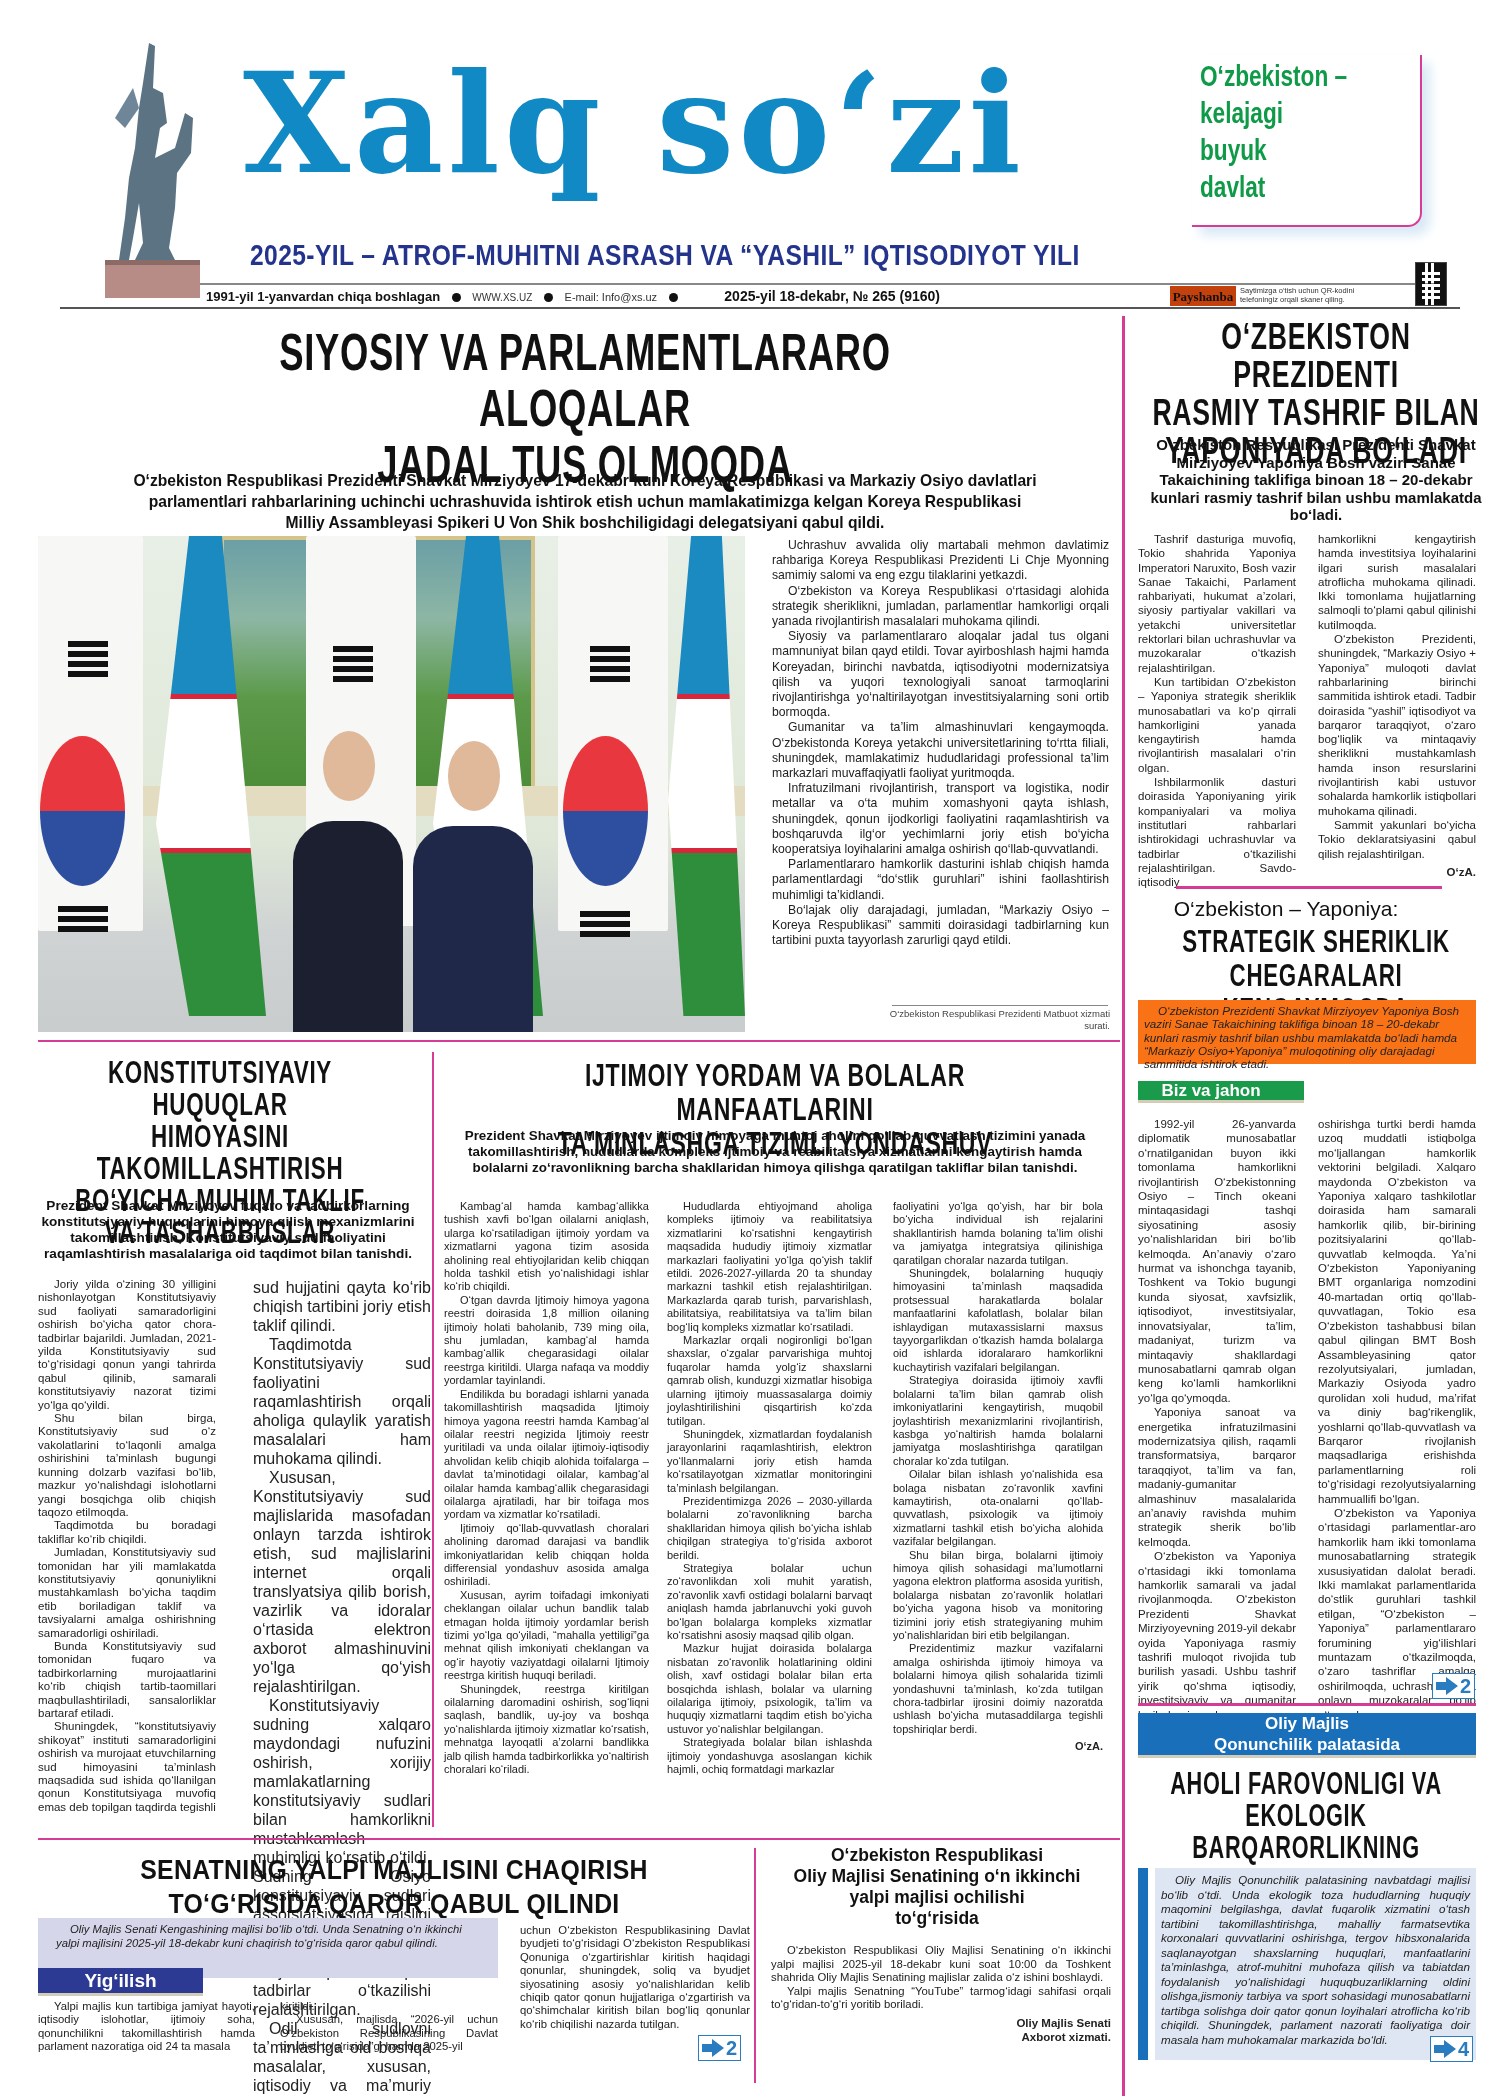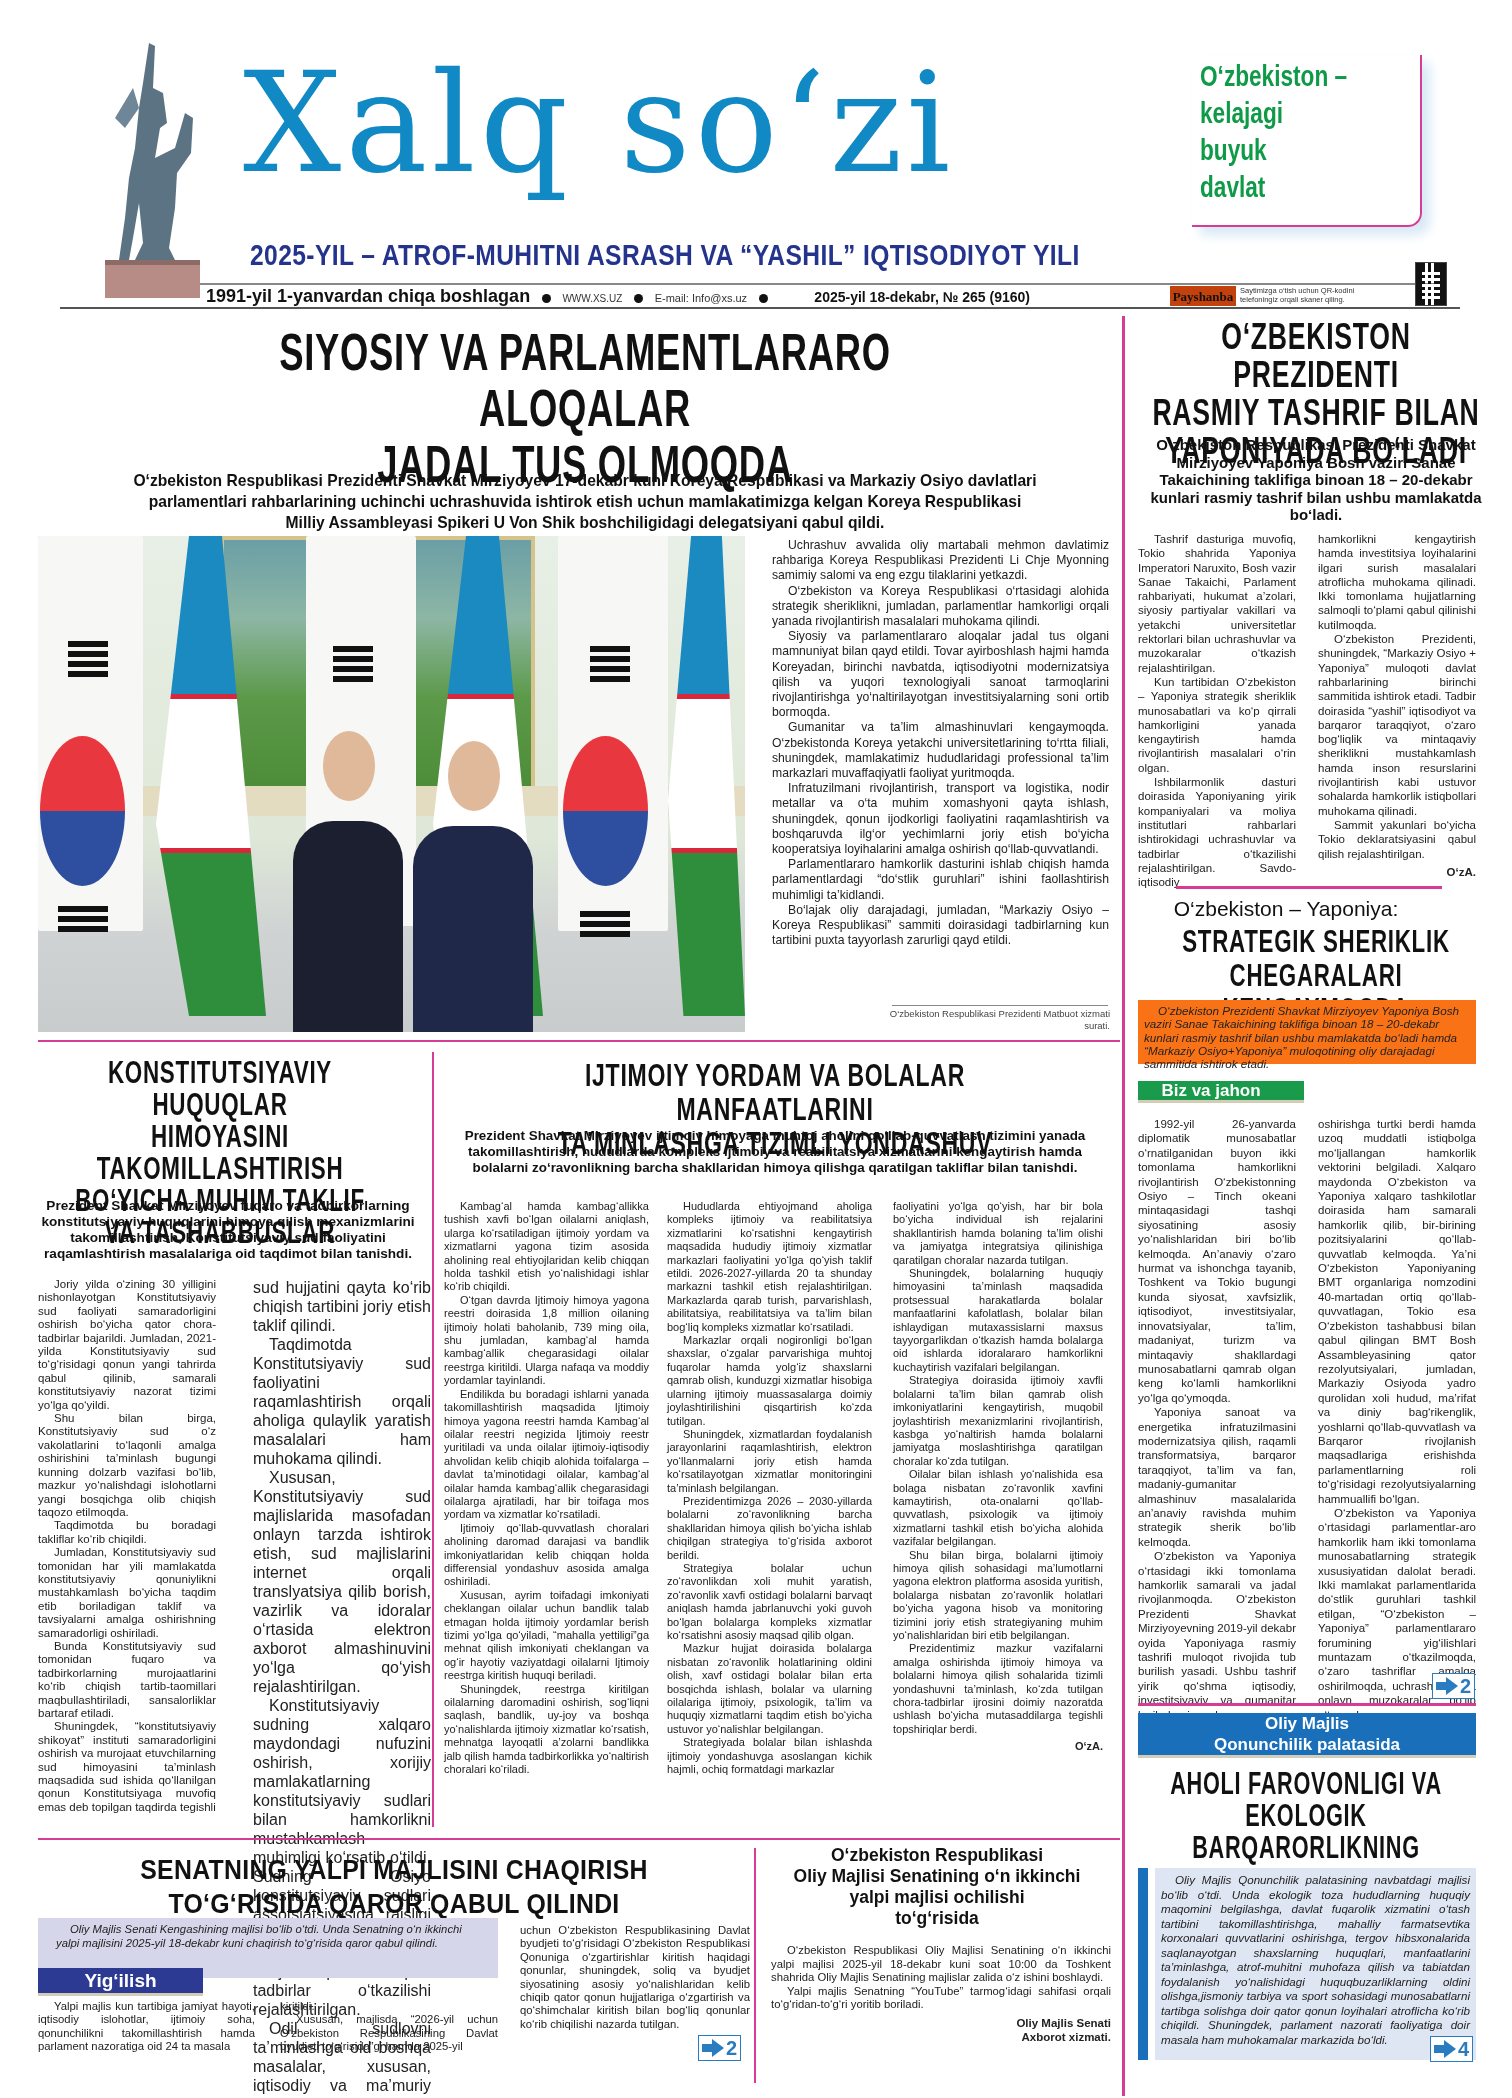--- a/index.html
+++ b/index.html
@@ -9,21 +9,21 @@
 .cond{font-family:"Liberation Sans Narrow","Liberation Sans",sans-serif;transform-origin:center top}
 .hl{font-weight:bold;text-transform:uppercase;color:#111;text-align:center;letter-spacing:1px;line-height:1.05}
 .body{font-size:12.2px;line-height:15.2px;text-align:justify;color:#222;hyphens:auto}
 .body p{text-indent:16px}
 .bold{font-weight:bold}
 .center{text-align:center}
 .right{text-align:right}
 .pinkline{background:#d63c96;height:3px}
 .pinkv{background:#d63c96;width:3px}
 
-.logo{font-family:"DejaVu Serif","Liberation Serif",serif;font-weight:400;color:#1089c4;font-size:138px;letter-spacing:4px;line-height:1;transform:scaleY(1.0)}
+.logo{font-family:"DejaVu Serif","Liberation Serif",serif;font-weight:700;color:#1089c4;font-size:138px;letter-spacing:4px;line-height:1;transform:scaleY(1.0)}
 .motto{font-family:"Liberation Sans",sans-serif;font-weight:bold;color:#0f9a48;font-size:29px;line-height:37px;transform:scaleX(0.78);transform-origin:left top}
 .yearline{font-weight:bold;color:#24348c;font-size:30px;letter-spacing:0.5px;transform:scaleX(0.82);transform-origin:left top;white-space:nowrap}
 .infobar{font-size:13px;white-space:nowrap}
 .dot{display:inline-block;width:9px;height:9px;border-radius:50%;background:#111;margin:0 8px;vertical-align:middle}
 .qr{width:34px;height:34px;border:1px solid #444;background:
  linear-gradient(90deg,#111 0 30%,transparent 30% 40%,#111 40% 50%,transparent 50% 60%,#111 60% 100%);position:relative}
 .qr::after{content:"";position:absolute;inset:6px;background:repeating-linear-gradient(0deg,#fff 0 3px,transparent 3px 6px)}
 .photo{background:linear-gradient(180deg,#e8efe6 0%,#dfe8d8 60%,#cfd3d3 80%,#c9cccc 100%);overflow:hidden}
 .painting{position:absolute;background:linear-gradient(180deg,#6b9fa6 0%,#8db6a4 30%,#5c9a4a 60%,#4b8a35 100%);border:4px solid #d4c38a}
 .flag-kr{position:absolute;background:#f7f7f5;border-radius:2px}
@@ -53,21 +53,21 @@
   <div class="abs" style="left:1192px;top:55px;width:230px;height:172px;border-right:2px solid #d63c96;border-bottom:2px solid #d63c96;border-radius:0 0 14px 0;box-shadow:8px 8px 12px #d7e8f5"></div>
   <div class="abs" style="left:1200px;top:58px;width:260px">
     <div class="motto">O‘zbekiston –</div>
     <div class="motto">kelajagi</div>
     <div class="motto">buyuk</div>
     <div class="motto">davlat</div>
   </div>
   <div class="abs yearline" style="left:250px;top:238px">2025-YIL – ATROF-MUHITNI ASRASH VA “YASHIL” IQTISODIYOT YILI</div>
   <div class="abs" style="left:200px;top:283px;width:1245px;height:2px;background:#888"></div>
   <div class="abs infobar" style="left:206px;top:285px;height:22px;line-height:22px">
-    <span class="bold" style="font-size:18px">1991-yil 1-yanvardan chiqa boshlagan</span>
+    <span class="bold" style="font-size:13px">1991-yil 1-yanvardan chiqa boshlagan</span>
     <span class="dot"></span>
     <span style="font-size:10px;color:#333">WWW.XS.UZ</span>
     <span class="dot"></span>
     <span style="font-size:11px;color:#333">E-mail: Info@xs.uz</span>
     <span class="dot"></span>
     <span class="bold" style="margin-left:35px;font-size:14px">2025-yil 18-dekabr, № 265 (9160)</span>
   </div>
   <div class="abs" style="left:1170px;top:286px;width:66px;height:20px;background:#c2410c;text-align:center;line-height:20px">
     <span class="bold" style="font-family:'Liberation Serif',serif;font-size:13px">Payshanba</span>
   </div>

